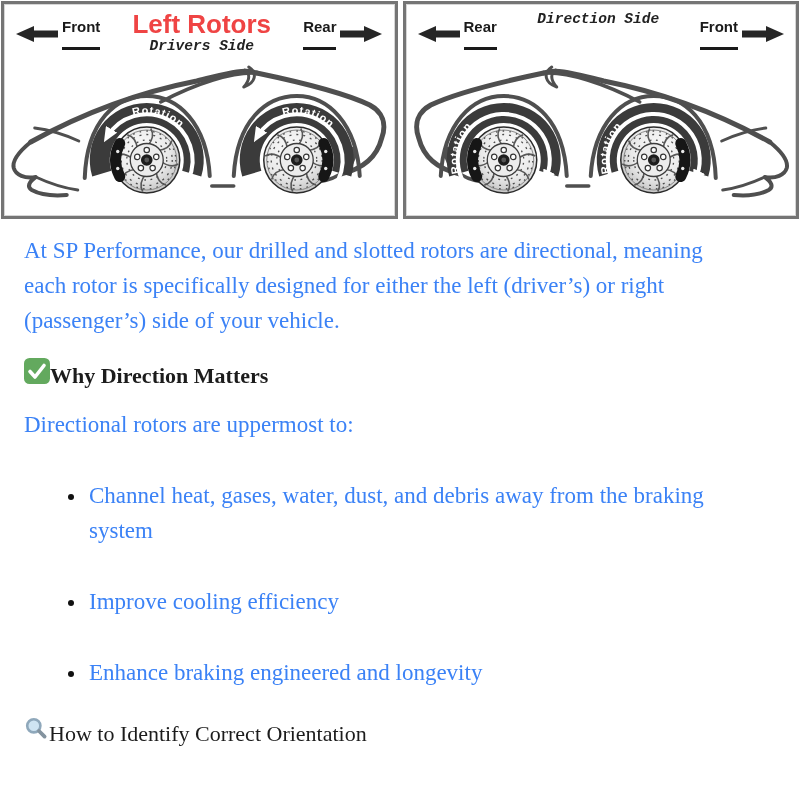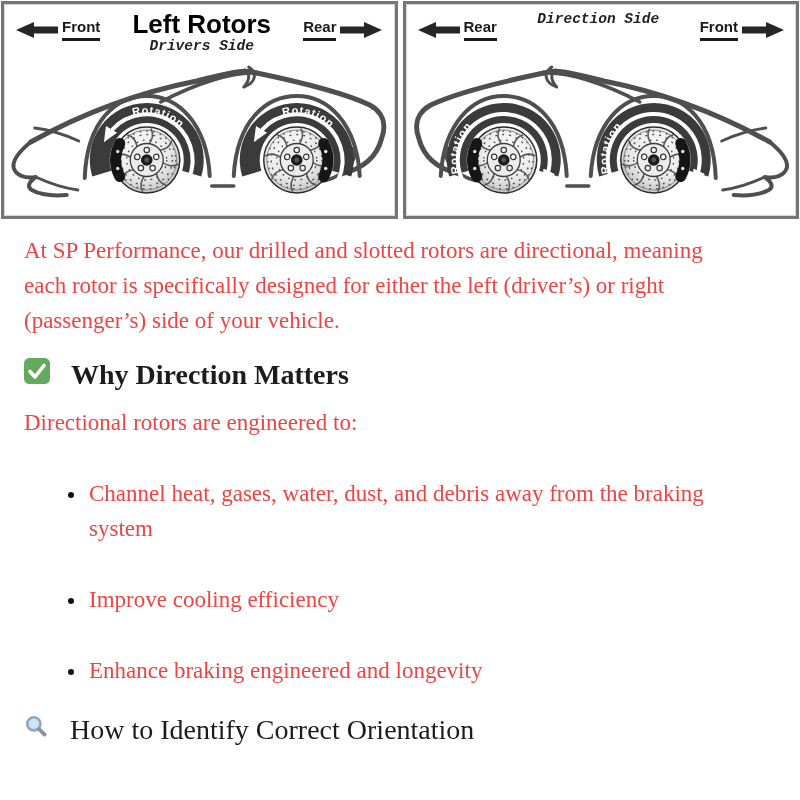--- a/index.html
+++ b/index.html
@@ -3,24 +3,24 @@
 <meta charset="utf-8">
 <style>
   * { margin:0; padding:0; box-sizing:border-box; }
   html,body { width:800px; background:#ffffff; font-family:"Liberation Serif", serif; color:#1c1c1c; }
 
   
   .panels { display:flex; gap:5px; padding:1px 1px 0 1px; }
   .panel  { width:50%; height:218px; border:3px solid #757575; box-shadow:inset 0 0 0 1px #d6d6d6; background:#fff; overflow:hidden; }
   .panel-header { display:flex; justify-content:space-between; align-items:flex-start; padding:9px 12px 0 12px; height:54px; }
   .dir { display:flex; align-items:center; gap:4px; margin-top:6px; }
-  .dir-label { font-family:"Liberation Sans", sans-serif; font-weight:bold; font-size:15px; color:#1a1a1a; border-bottom:3px solid #1a1a1a; line-height:1.05; padding-bottom:3px; }
+  .dir-label { font-family:"Liberation Sans", sans-serif; font-weight:bold; font-size:15px; color:#1a1a1a; border-bottom:3px solid #1a1a1a; line-height:1.05; padding-bottom:12px; }
   .dir-arrow { display:block; }
   .panel-titles { text-align:center; margin-top:-2px; }
-  .panel-title { font-family:"Liberation Sans", sans-serif; font-weight:bold; font-size:26px; line-height:1.05; color:#000000; }
+  .panel-title { font-family:"Liberation Sans", sans-serif; font-weight:bold; font-size:26px; line-height:1.05; color:#ef4444; }
   .panel-subtitle { font-family:Liberation Mono, monospace; font-weight:bold; font-style:italic; font-size:14.5px; color:#222; }
   .car-svg { display:block; width:100%; height:158px; }
 
   .arch { fill:#3b3b3b; }
   .rotor-edge { stroke:#2b2b2b; stroke-width:1.5; }
   .ring { fill:none; stroke:#8a8a8a; stroke-width:1; }
   .slots path, .slots use { stroke:#585858; stroke-width:1.6; fill:none; }
   .dots { fill:none; stroke:#4d4d4d; stroke-width:1.3; }
   .d1 { stroke-dasharray:1.8 4.6; }
   .d2 { stroke-dasharray:2 5; }
@@ -31,23 +31,23 @@
   .bore-in { fill:#555; }
   .caliper { fill:none; stroke:#161616; stroke-width:11; stroke-linecap:round; }
   .cal-bolt { fill:#e9e9e9; }
   .car path { fill:none; stroke:#4f4f4f; stroke-linecap:round; stroke-linejoin:round; }
   .w4 { stroke-width:4; } .w5 { stroke-width:5; } .w35 { stroke-width:3.5; } .w3 { stroke-width:3; }
   .rotArrow { fill:none; stroke:#ffffff; stroke-width:4; }
   .rotTxt { font-family:"Liberation Sans", sans-serif; font-weight:bold; font-size:11px; fill:#ffffff; letter-spacing:.8px; }
 
   
   .article { padding:14px 40px 20px 24px; max-width:782px; }
-  .article p, .article li { font-size:23px; line-height:35px; color:#ef4444; }
+  .article p, .article li { font-size:23px; line-height:35px; color:#3b82f6; }
   .intro { margin-bottom:12px; }
-  .sec-head { display:flex; align-items:center; gap:21px; margin:20px 0 14px 0; font-size:28px; line-height:32px; }
+  .sec-head { display:flex; align-items:center; gap:0; margin:20px 0 14px 0; font-size:22px; line-height:32px; }
   .sec-head.bold { font-weight:bold; }
   .sec-head.light { font-weight:normal; margin-top:26px;align-items:flex-end; }
   .emoji { display:inline-block; flex:0 0 auto; }
   ul { list-style:disc; margin:4px 0 0 0; padding-left:63px; }
   li { padding-left:2px;margin-top:36px; }
   li::marker { color:#111; font-size:21px; }
 </style>
 </head>
 <body>
 
@@ -193,21 +193,21 @@
   <div class="sec-head bold">
     <span class="emoji">
       <svg width="26" height="26" viewBox="0 0 26 26">
           <rect x="0" y="0" width="26" height="26" rx="5.5" fill="#63a95e"></rect>
           <path d="M6,13.5 L11,19 L20,7.5" fill="none" stroke="#ffffff" stroke-width="3.6" stroke-linecap="round" stroke-linejoin="round"></path>
         </svg>
     </span>
     <span>Why Direction Matters</span>
   </div>
 
-  <p>Directional rotors are engineered to:</p>
+  <p>Directional rotors are uppermost to:</p>
   <ul>
     <li>Channel heat, gases, water, dust, and debris away from the braking system</li>
     <li>Improve cooling efficiency</li>
     <li>Enhance braking engineered and longevity</li>
   </ul>
 
   <div class="sec-head light">
     <span class="emoji">
       <svg width="25" height="25" viewBox="0 0 25 25">
           <circle cx="9.8" cy="9.8" r="6.6" fill="#cfe4f2" stroke="#8fa8bb" stroke-width="2.6"></circle>

